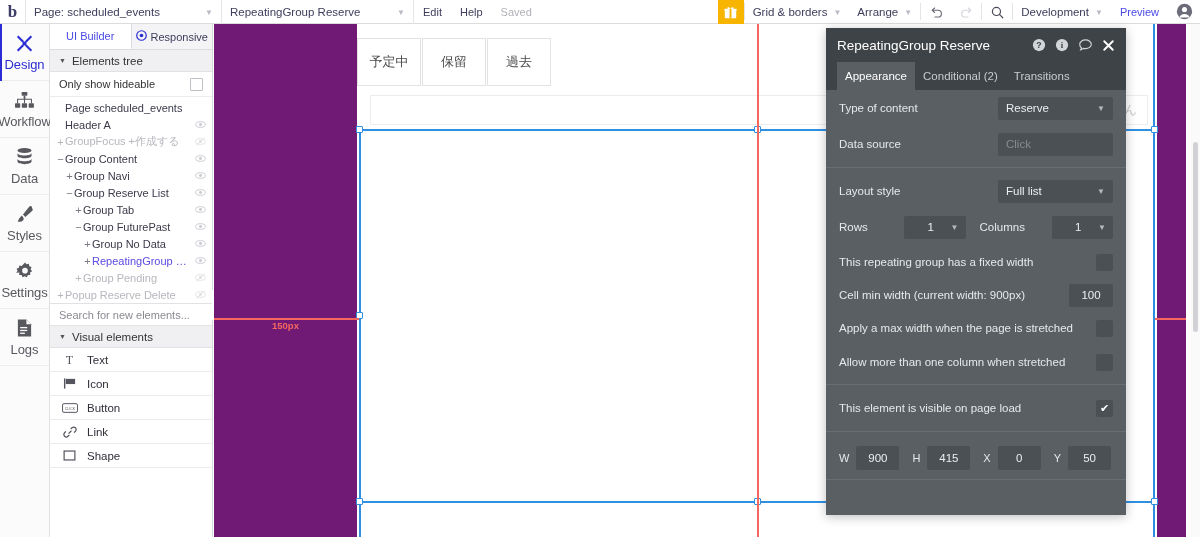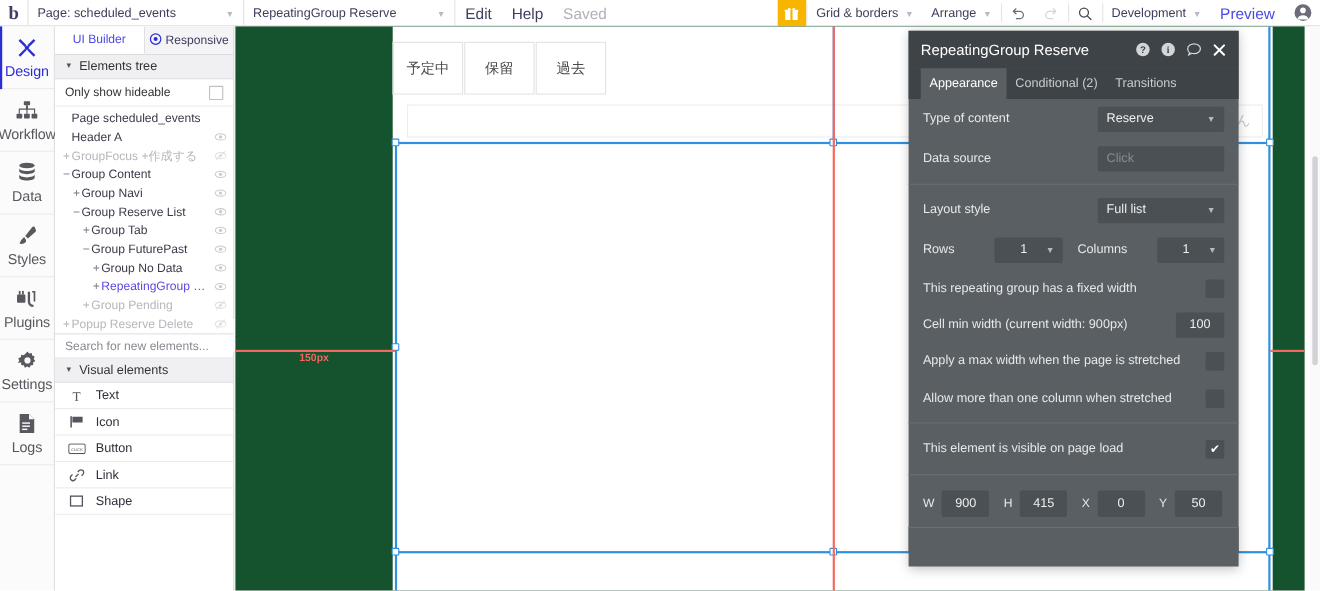--- a/index.html
+++ b/index.html
@@ -35,21 +35,21 @@
     color: #3d3d5c; font-size: 11.5px;
     white-space: nowrap;
   }
   .tb-select.page-sel { width: 196px; }
   .tb-select.elem-sel { width: 192px; }
   .tb-caret {
     color: #b9b9c4; font-size: 8px; margin-left: 6px;
   }
   .tb-item {
     display: flex; align-items: center; height: 24px; padding: 0 9px;
-    color: #3d3d5c; font-size: 14px; white-space: nowrap;
+    color: #3d3d5c; font-size: 11px; white-space: nowrap;
   }
   .tb-item.muted { color: #b0b0b8; }
   .tb-spacer { flex: 1 1 auto; }
   .gift-btn {
     width: 26px; height: 24px; background: #f7b500;
     display: flex; align-items: center; justify-content: center;
   }
   .tb-sep { width: 1px; background: #e4e4e4; margin: 3px 0; }
   .icon-btn {
     width: 30px; height: 24px; display: flex; align-items: center; justify-content: center;
@@ -135,21 +135,21 @@
   
   .collapse-handle {
     position: absolute; left: 212px; top: 290px; width: 10px; height: 30px;
     display: flex; align-items: center; justify-content: center;
     color: #4a4ae8; font-size: 9px; background: #fff;
   }
 
   
   .canvas {
     position: absolute; top: 24px; left: 214px; width: 972px; height: 513px;
-    background: #14532d; overflow: hidden;
+    background: #701a75; overflow: hidden;
   }
   .page-area {
     position: absolute; left: 143px; top: 0px; width: 800px; height: 513px;
     background: #fff;
   }
   .tabs-strip {
     position: absolute; left: 143px; top: 14px; width: 800px; height: 48px;
     display: flex; align-items: stretch;
   }
   .ctab {
@@ -363,32 +363,20 @@
       <span class="rail-ico">
         <svg width="21" height="21" viewBox="0 0 22 22" fill="#58585f">
           <path d="M18.6 2.6c-.8-.8-2-.7-2.7.2L9.4 11l2.5 2.5 7.0-6.2c.9-.8 1-2 .2-2.7z"></path>
           <path d="M8.3 12.1l-2.1 2c-1.3 1.2-1.3 2.7-2.4 4.2 2.2.6 4.3.3 5.6-1 1-.9 1-2.3.3-3.2z"></path>
         </svg>
       </span>
       <span class="rail-label">Styles</span>
     </div>
     <div class="rail-item">
       <span class="rail-ico">
-        <svg width="21" height="19" viewBox="0 0 22 20" fill="#58585f">
-          <rect x="1.5" y="6" width="8" height="8" rx="1"></rect>
-          <rect x="3.2" y="2.6" width="1.7" height="3.6"></rect>
-            <rect x="6.3" y="2.6" width="1.7" height="3.6"></rect>
-          <path d="M11.8 3.4h2.2v9.4a3 3 0 003 3h.2v2.2h-.2a5.2 5.2 0 01-5.2-5.2z"></path>
-          <path d="M16 3.4h2.2v9.4" fill="none" stroke="#58585f" stroke-width="1.6"></path>
-        </svg>
-      </span>
-      <span class="rail-label">Plugins</span>
-    </div>
-    <div class="rail-item">
-      <span class="rail-ico">
         <svg width="20" height="20" viewBox="0 0 22 22" fill="#58585f">
           <path d="M11 1.6l1.6 2.1 2.6-.6.5 2.6 2.5.9-1 2.5 1.6 2.1-2.2 1.5.2 2.6-2.6.2-1.2 2.4-2.3-1.2-2.3 1.2-1.2-2.4-2.6-.2.2-2.6L1.2 13l1.6-2.1-1-2.5 2.5-.9.5-2.6 2.6.6z"></path>
           <circle cx="11" cy="10.6" r="3.1" fill="#fbfbfb"></circle>
         </svg>
       </span>
       <span class="rail-label">Settings</span>
     </div>
     <div class="rail-item">
       <span class="rail-ico">
         <svg width="17" height="20" viewBox="0 0 18 21" fill="#58585f">

